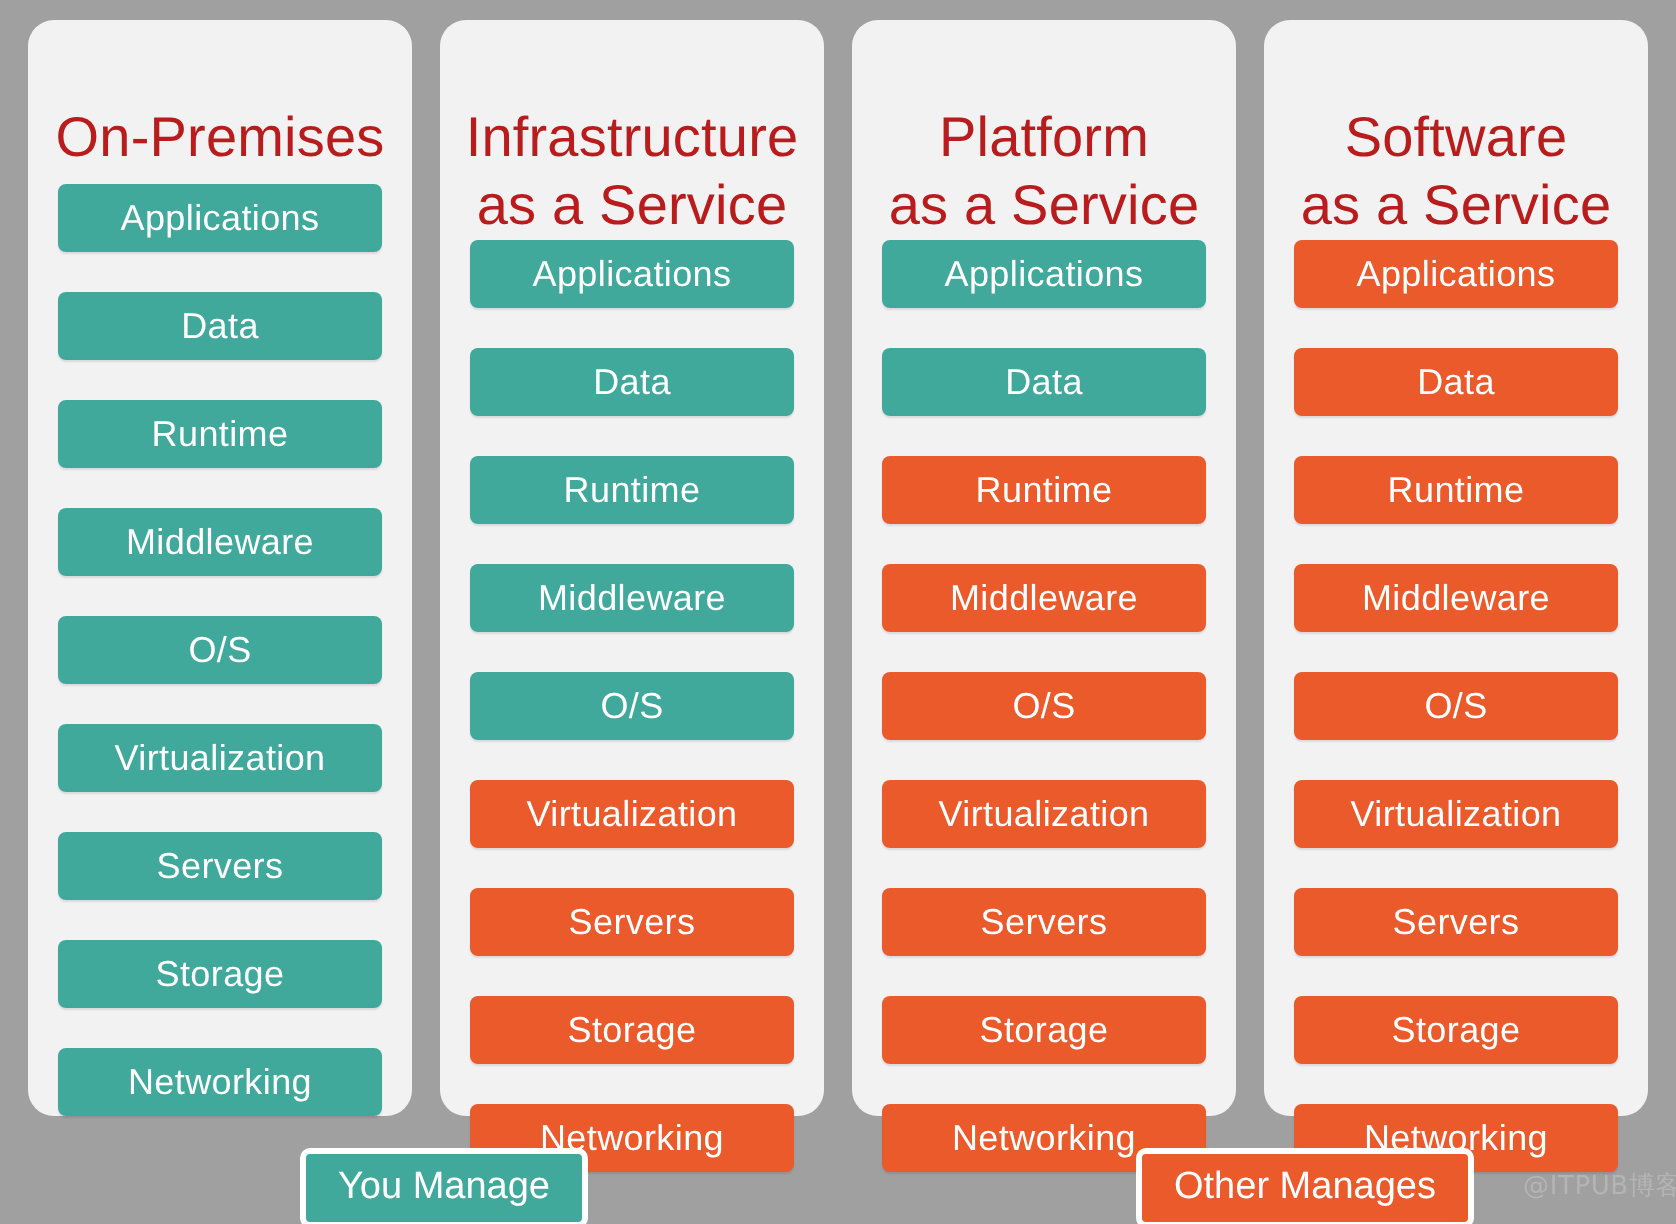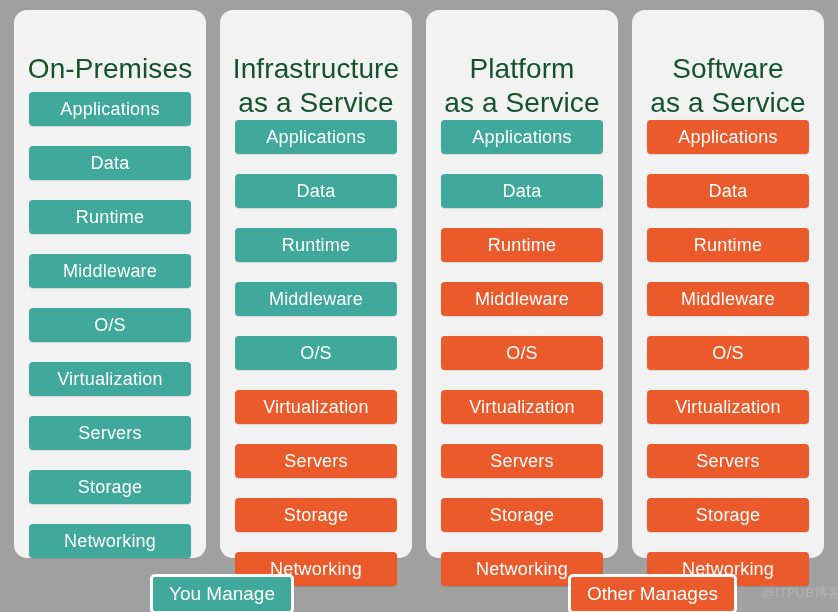--- a/index.html
+++ b/index.html
@@ -41,21 +41,21 @@
     display: flex;
     flex-direction: column;
     align-items: center;
     box-sizing: border-box;
     padding: 0 8px;
   }
 
   .col-title {
     margin-top: 42px;
     height: 108px;
-    color: #14532d;
+    color: #b91c1c;
     font-size: 28px;
     line-height: 34px;
     text-align: center;
     font-weight: 400;
     letter-spacing: .1px;
     white-space: pre-line;
     box-sizing: border-box;
   }
 
   .layers {

